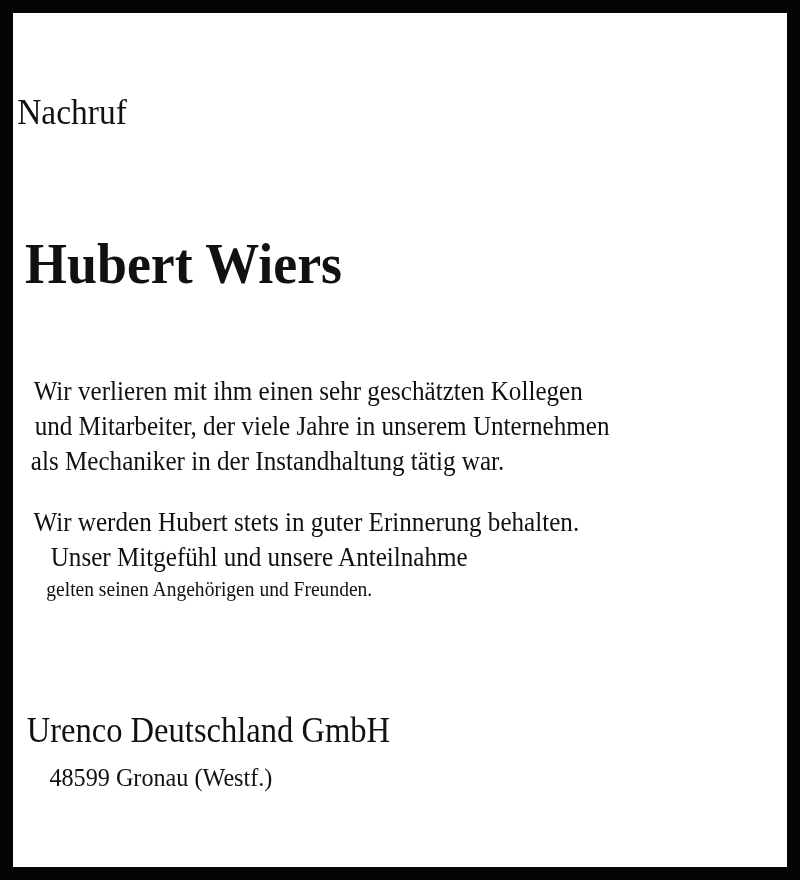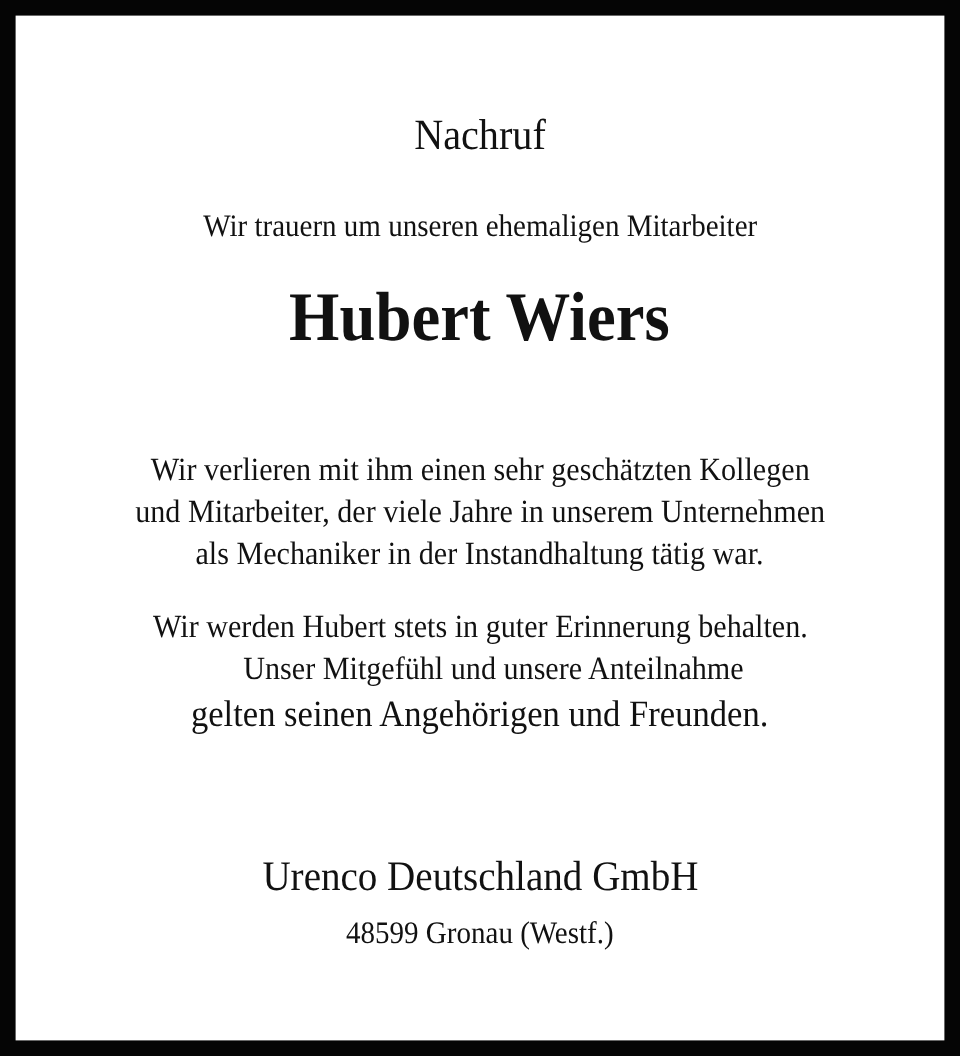--- a/index.html
+++ b/index.html
@@ -13,46 +13,45 @@
       position: absolute;
       left: 13px; top: 13px;
       width: 774px; height: 854px;
       background: #ffffff;
       font-family: "Liberation Serif", "DejaVu Serif", serif;
       color: #111111;
     }
     .line {
       position: absolute;
       left: 0; right: 0;
-      text-align: center;
+      text-align: left;
       white-space: nowrap;
       line-height: 1;
       text-decoration: underline;
     }
     .cond { display: inline-block; transform: scaleX(0.93); transform-origin: center; }
     .title { top: 81px; font-size: 36px; }
     .intro { top: 163px; font-size: 26px; }
     .name { top: 222px; font-size: 58px; font-weight: bold; }
     .died { top: 300px; font-size: 27px; }
     .p1 { top: 365px; font-size: 27px; }
     .p2 { top: 400px; font-size: 27px; }
     .p3 { top: 435px; font-size: 27px; }
     .q1 { top: 496px; font-size: 27px; }
     .q2 { top: 531px; font-size: 27px; padding-left: 22px; }
-    .q3 { top: 566px; font-size: 31px; }
+    .q3 { top: 566px; font-size: 21px; padding-left: 21px; }
     .s1 { top: 654px; font-size: 32px; }
     .s2 { top: 700px; font-size: 35px; }
-    .s3 { top: 752px; font-size: 26px; }
+    .s3 { top: 752px; font-size: 26px; margin-left: 28px; }
   </style>
 </head>
 <body>
 
 <div class="card">
   <div class="line title"><span class="cond">Nachruf</span></div>
-  <div class="line intro"><span class="cond">Wir trauern um unseren ehemaligen Mitarbeiter</span></div>
   <div class="line name"><span class="cond">Hubert Wiers</span></div>
 
   <div class="line p1"><span class="cond">Wir verlieren mit ihm einen sehr geschätzten Kollegen</span></div>
   <div class="line p2"><span class="cond">und Mitarbeiter, der viele Jahre in unserem Unternehmen</span></div>
   <div class="line p3"><span class="cond">als Mechaniker in der Instandhaltung tätig war.</span></div>
 
   <div class="line q1"><span class="cond">Wir werden Hubert stets in guter Erinnerung behalten.</span></div>
   <div class="line q2"><span class="cond">Unser Mitgefühl und unsere Anteilnahme</span></div>
   <div class="line q3"><span class="cond">gelten seinen Angehörigen und Freunden.</span></div>
 

